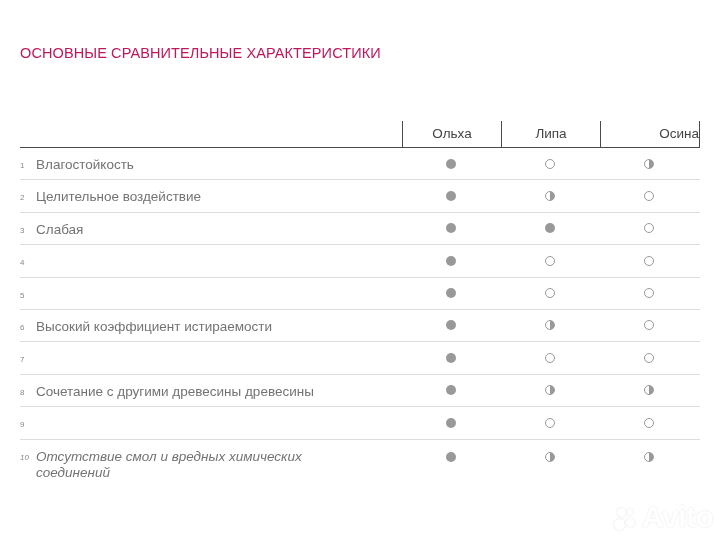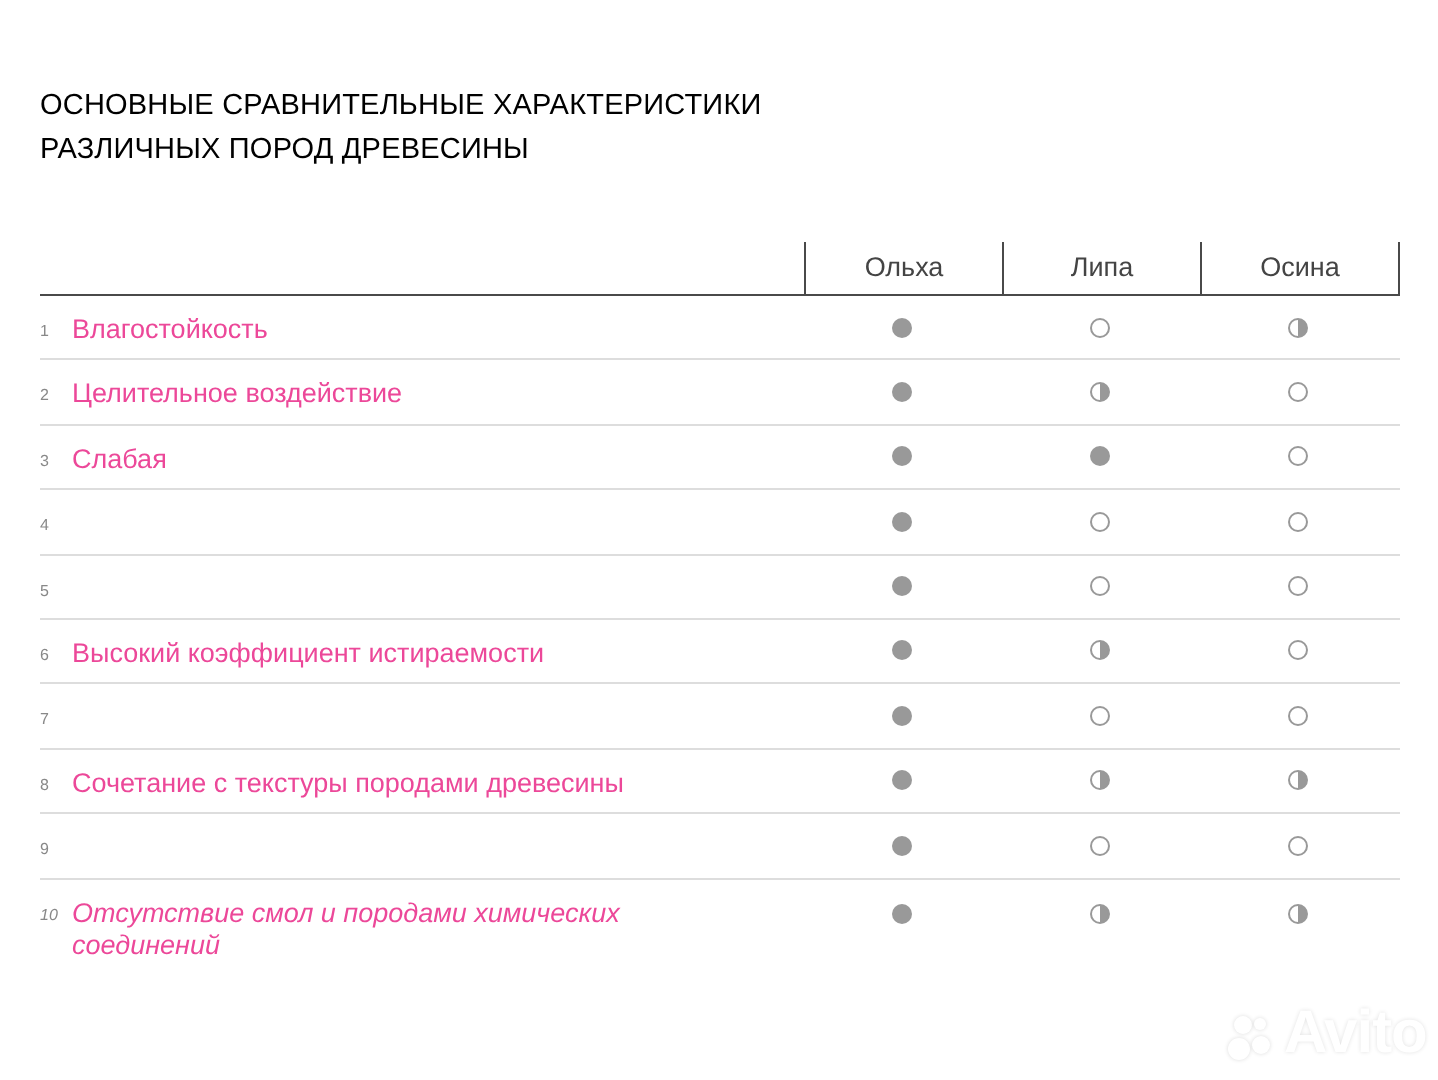--- a/index.html
+++ b/index.html
@@ -2,57 +2,56 @@
 <html><head>
   <meta charset="utf-8">
   <style>
     html, body { margin: 0; padding: 0; }
     body {
       width: 719px; height: 540px; background: #ffffff; position: relative; overflow: hidden;
       font-family: "Liberation Sans", "DejaVu Sans", sans-serif; color: #555555;
     }
     .title {
       position: absolute; left: 20px; top: 43px; font-size: 14.5px; line-height: 21.5px;
-      color: #000000; letter-spacing: 0.1px;
+      color: #be185d; letter-spacing: 0.1px;
     }
     .title div { white-space: nowrap; }
     .table { position: absolute; left: 20px; top: 121px; width: 680px; }
     .head { position: relative; height: 26px; border-bottom: 1.5px solid #4a4a4a; }
     .head .col {
       position: absolute; top: 0; height: 26px; width: 98px; text-align: center;
       font-size: 13.5px; line-height: 26px; color: #444444; border-left: 1.5px solid #4a4a4a;
     }
-    .head .col.last { border-right: 1.5px solid #4a4a4a; }
+    .head .col.last { border-right: 1.5px solid #4a4a4a; text-align: right; }
     .row { position: relative; height: 31.4px; border-bottom: 1px solid #dddddd; }
     .row.tall { height: 44px; border-bottom: none; font-style: italic; }
     .num {
       position: absolute; left: 0; top: 13px; width: 12px; font-size: 8px; color: #888888; text-align: left;
     }
     .label {
-      position: absolute; left: 16px; top: 9px; font-size: 13.5px; color: #ec4899; line-height: 16px; width: 320px;
+      position: absolute; left: 16px; top: 9px; font-size: 13.5px; color: #737373; line-height: 16px; width: 320px;
     }
     .cell { position: absolute; top: 0; width: 98px; height: 31px; display: flex; align-items: center; justify-content: center; }
     .row.tall .cell { height: 34px; }
     .dot { width: 10px; height: 10px; border-radius: 50%; box-sizing: border-box; }
     .dot.full { background: #999999; }
     .dot.empty { border: 1px solid #999999; background: #fff; }
     .dot.half { border: 1px solid #999999; background: linear-gradient(to right, #ffffff 50%, #999999 50%); }
     .watermark {
       position: absolute; left: 612px; top: 500px; font-size: 30px; font-weight: bold; color: #ffffff;
       text-shadow: 0 0 2px rgba(0,0,0,0.12); letter-spacing: -0.5px;
     }
     .wm-dots { position: absolute; left: 612px; top: 505px; width: 28px; height: 26px; }
     .wm-dots span { position: absolute; border-radius: 50%; background: #ffffff; box-shadow: 0 0 2px rgba(0,0,0,0.14); }
   </style>
 </head>
 <body>
 
 <div class="title">
   <div>ОСНОВНЫЕ СРАВНИТЕЛЬНЫЕ ХАРАКТЕРИСТИКИ</div>
-  <div>РАЗЛИЧНЫХ ПОРОД ДРЕВЕСИНЫ</div>
 </div>
 
 <div class="table">
   <div class="head">
     <div class="col" style="left:382px">Ольха</div>
     <div class="col" style="left:481px">Липа</div>
     <div class="col last" style="left:580px">Осина</div>
   </div>
   <div id="rows">
       <div class="row">
@@ -138,21 +137,21 @@
         </div>
         <div class="cell" style="left: 481px;">
           <span class="dot empty"></span>
         </div>
         <div class="cell" style="left: 580px;">
           <span class="dot empty"></span>
         </div>
       </div>
       <div class="row">
         <span class="num">8</span>
-        <span class="label">Сочетание с текстуры породами древесины</span>
+        <span class="label">Сочетание с другими древесины древесины</span>
         <div class="cell" style="left: 382px;">
           <span class="dot full"></span>
         </div>
         <div class="cell" style="left: 481px;">
           <span class="dot half"></span>
         </div>
         <div class="cell" style="left: 580px;">
           <span class="dot half"></span>
         </div>
       </div>
@@ -163,21 +162,21 @@
         </div>
         <div class="cell" style="left: 481px;">
           <span class="dot empty"></span>
         </div>
         <div class="cell" style="left: 580px;">
           <span class="dot empty"></span>
         </div>
       </div>
       <div class="row tall">
         <span class="num">10</span>
-        <span class="label">Отсутствие смол и породами химических соединений</span>
+        <span class="label">Отсутствие смол и вредных химических соединений</span>
         <div class="cell" style="left: 382px;">
           <span class="dot full"></span>
         </div>
         <div class="cell" style="left: 481px;">
           <span class="dot half"></span>
         </div>
         <div class="cell" style="left: 580px;">
           <span class="dot half"></span>
         </div>
       </div>

